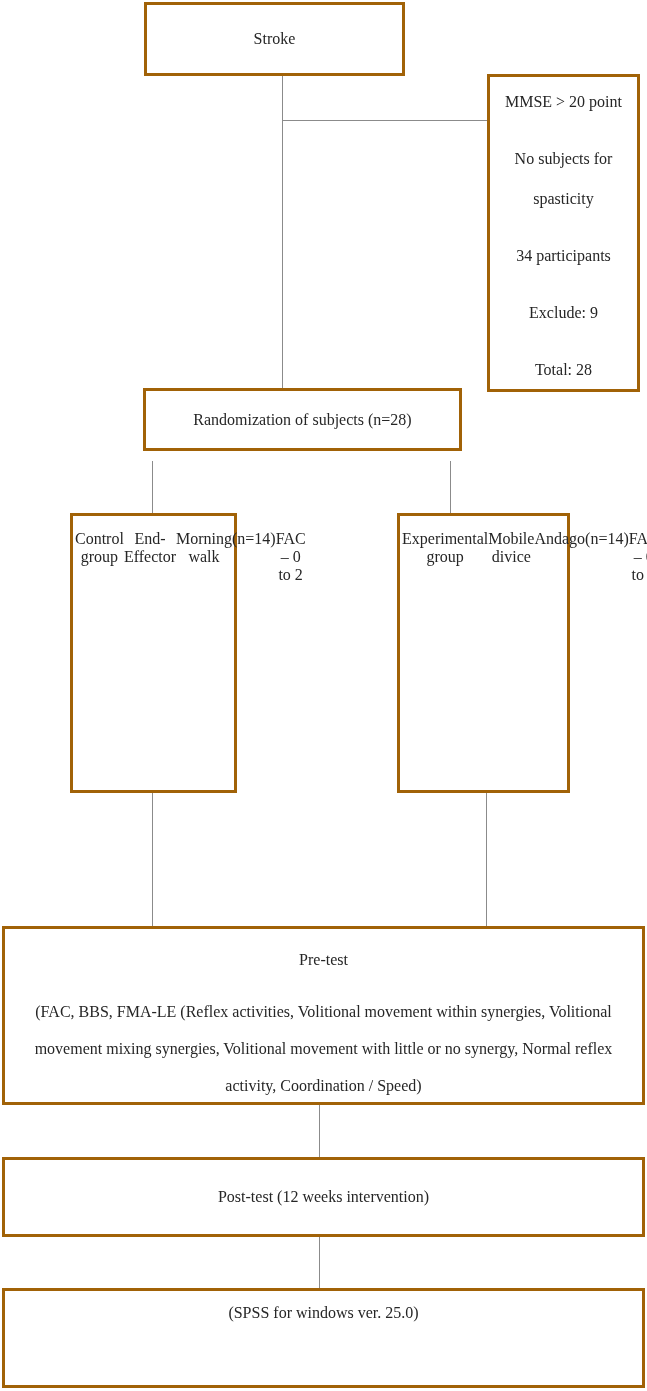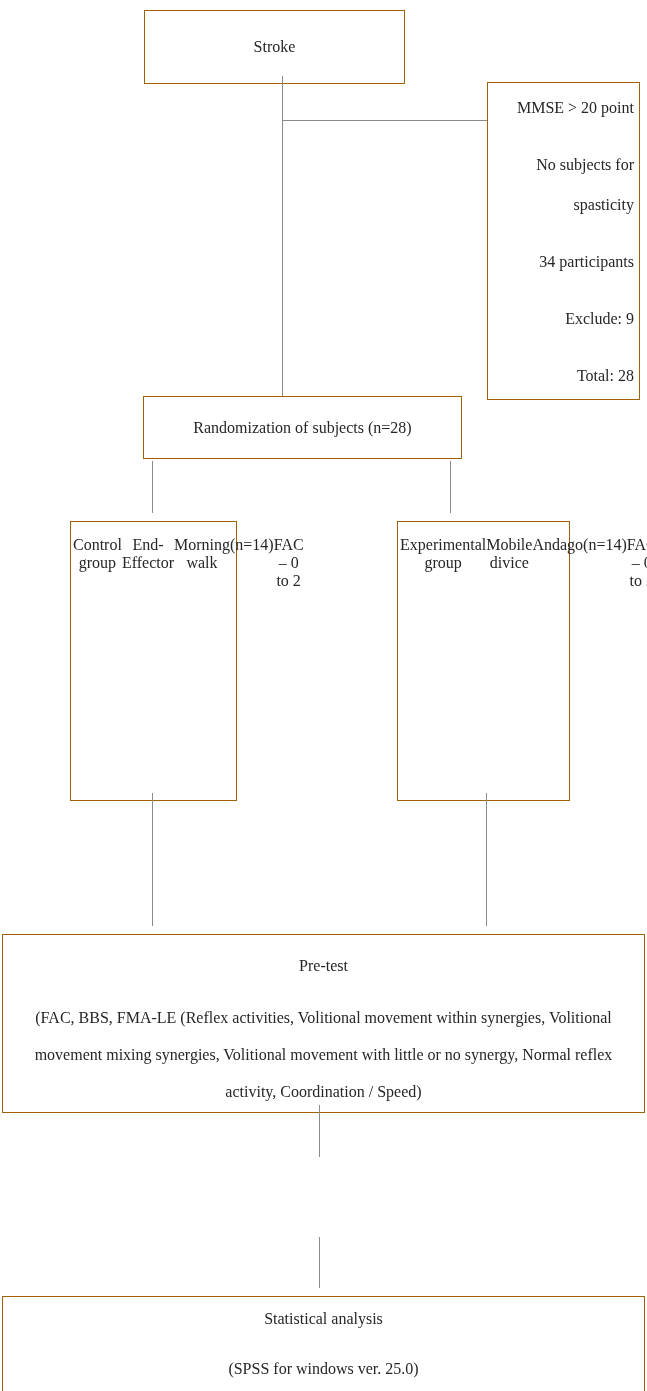--- a/index.html
+++ b/index.html
@@ -12,25 +12,24 @@
     width: 647px;
     height: 1391px;
     background: #ffffff;
     font-family: "Liberation Serif", "DejaVu Serif", serif;
     color: #262626;
     font-size: 16px;
     overflow: hidden;
   }
   .box {
     position: absolute;
-    border: 1px solid #a16207;
+    border: 3px solid #a16207;
     background: #ffffff;
     box-sizing: border-box;
     text-align: center;
-    margin-top: 8px;
   }
   .vline {
     position: absolute;
     width: 1px;
     background: #8b8b8b;
   }
   .hline {
     position: absolute;
     height: 1px;
     background: #8b8b8b;
@@ -41,21 +40,20 @@
     display: flex; align-items: center; justify-content: center;
   }
   
   .box-criteria {
     left: 487px; top: 74px; width: 153px; height: 318px;
     padding: 5px 5px;
   }
   .box-criteria .crit-p {
     line-height: 40px;
     margin: 17px 0 0;
-    text-align: right;
   }
   .box-criteria .crit-p:first-child { margin-top: 0; }
   
   .box-randomization {
     left: 143px; top: 388px; width: 319px; height: 63px;
     display: flex; align-items: center; justify-content: center;
   }
   
   .box-group {
     top: 513px; height: 280px;
@@ -132,21 +130,23 @@
   <div class="vline" style="left:152px; top:793px; height:133px;"></div>
   <div class="vline" style="left:486px; top:793px; height:133px;"></div>
 
   <div class="box box-pretest">
     <div class="pretest-title">Pre-test</div>
     <div class="pretest-detail">(FAC, BBS, FMA-LE (Reflex activities, Volitional movement within synergies, Volitional movement mixing synergies, Volitional movement with little or no synergy, Normal reflex activity, Coordination / Speed)</div>
   </div>
 
   <div class="vline" style="left:319px; top:1105px; height:52px;"></div>
 
+  <div class="box box-posttest">
+    <span>Post-test (12 weeks intervention)</span>
+  </div>
 
   <div class="vline" style="left:319px; top:1237px; height:51px;"></div>
 
   <div class="box box-statistical">
-    <div class="stat-line">Statistical analysis</div>
     <div class="stat-line">(SPSS for windows ver. 25.0)</div>
   </div>
 
 </div>
 
 </body></html>

